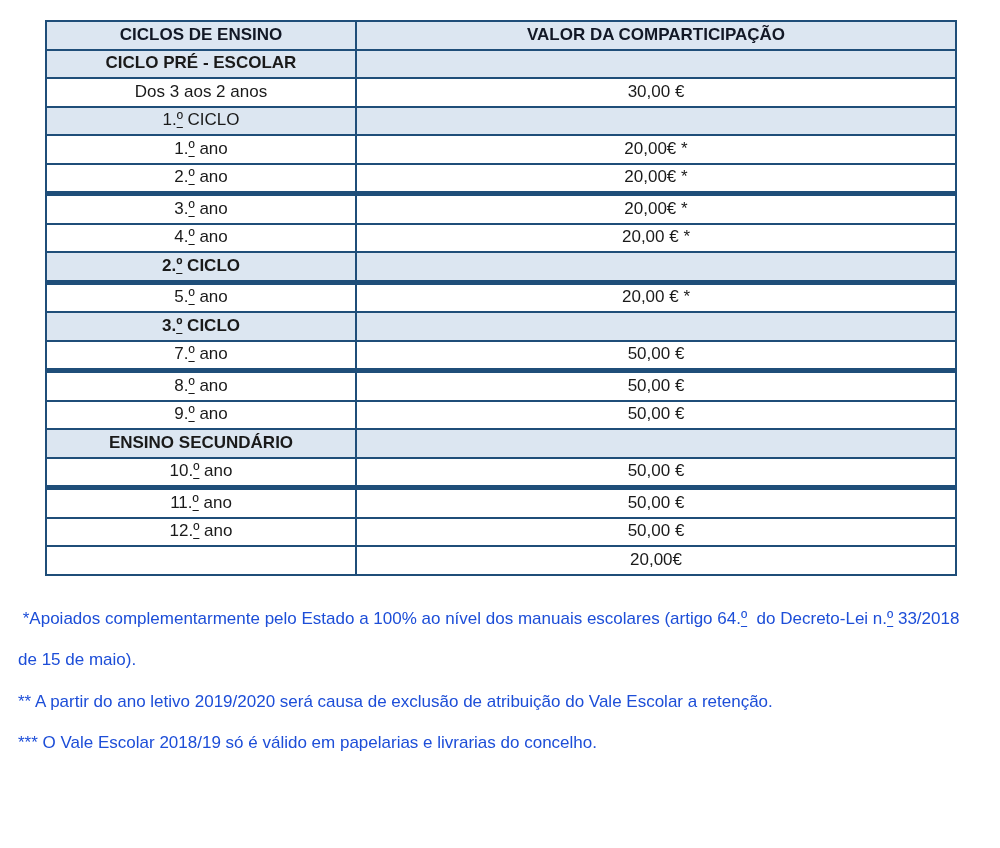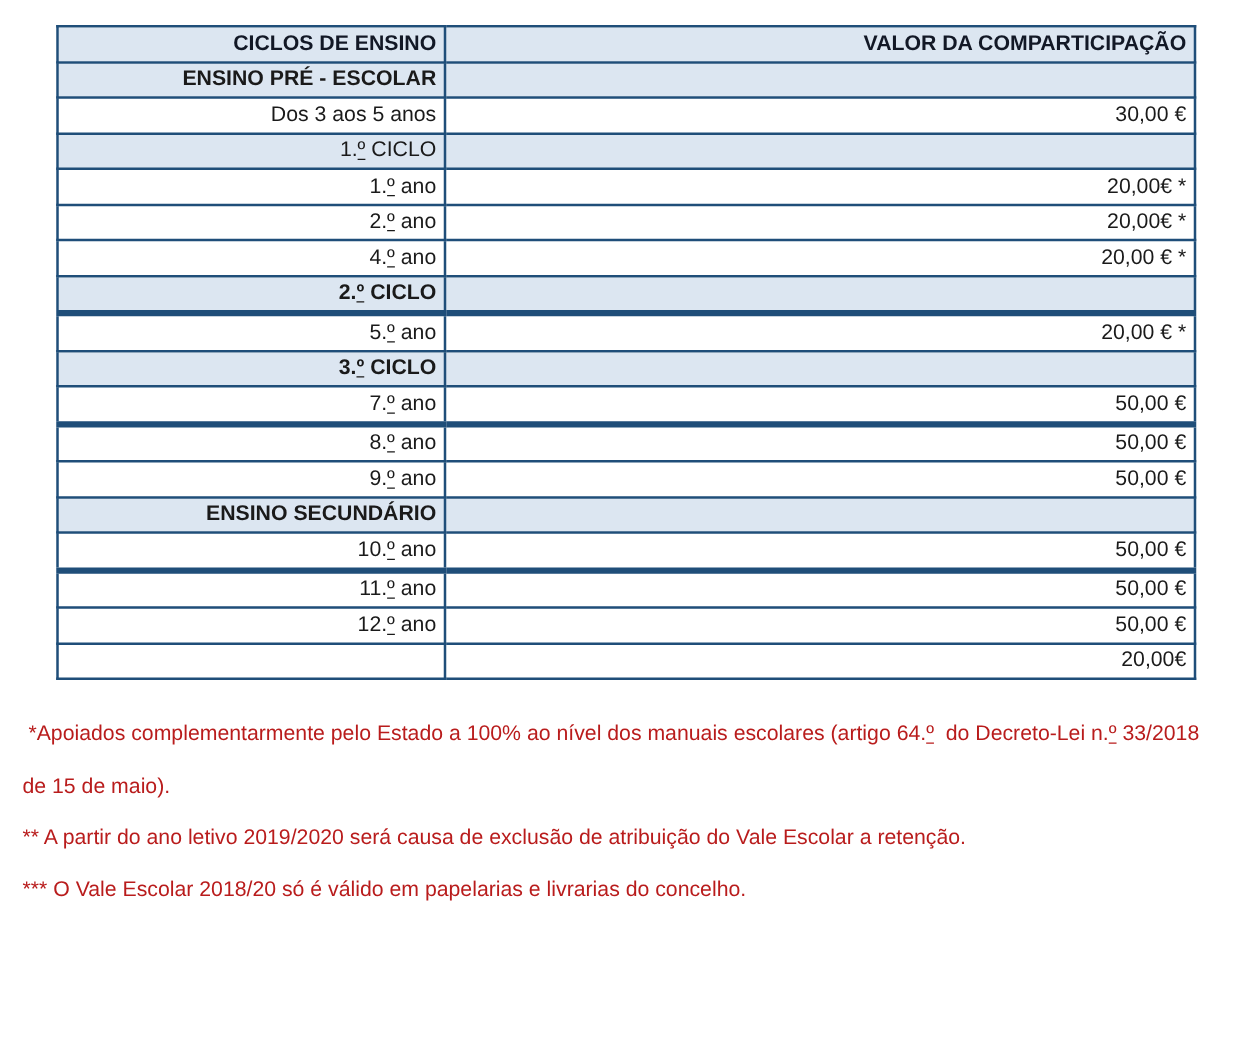--- a/index.html
+++ b/index.html
@@ -22,21 +22,21 @@
     border-collapse: collapse;
     margin-left: 27px;
     width: 910px;
     table-layout: fixed;
   }
   table.comp-table th,
   table.comp-table td {
     border: 2px solid #1F4E79;
     height: 26.5px;
     padding: 0 6px;
-    text-align: right;
+    text-align: center;
     vertical-align: middle;
     font-size: 17px;
     line-height: 1.1;
     overflow: hidden;
   }
   table.comp-table col.c1 { width: 310px; }
   table.comp-table col.c2 { width: 600px; }
   table.comp-table thead th {
     background: #DCE6F1;
     font-weight: 700;
@@ -45,21 +45,21 @@
   tr.section td { background: #DCE6F1; }
   tr.bold td:first-child { font-weight: 700; }
   tr.thick-top td { border-top-width: 5px; }
   .ord {
     text-decoration: underline;
     text-underline-offset: 2px;
   }
   .footnotes {
     margin-top: 22px;
     font-size: 17px;
-    color: #b91c1c;
+    color: #1d4ed8;
   }
   .footnotes p {
     margin: 0;
     line-height: 2.45;
     white-space: pre-wrap;
   }
 </style>
 </head>
 <body>
 
@@ -71,37 +71,41 @@
       <col class="c2">
     </colgroup>
     <thead>
       <tr>
         <th>CICLOS DE ENSINO</th>
         <th>VALOR DA COMPARTICIPAÇÃO</th>
       </tr>
     </thead>
     <tbody id="table-body">
         <tr class="section bold">
-          <td>ENSINO PRÉ - ESCOLAR</td>
+          <td>CICLO PRÉ - ESCOLAR</td>
           <td></td>
         </tr>
         <tr class="data">
-          <td>Dos 3 aos 5 anos</td>
+          <td>Dos 3 aos 2 anos</td>
           <td>30,00 €</td>
         </tr>
         <tr class="section">
           <td>1.<span class="ord">º</span> CICLO</td>
           <td></td>
         </tr>
         <tr class="data">
           <td>1.<span class="ord">º</span> ano</td>
           <td>20,00€ *</td>
         </tr>
         <tr class="data">
           <td>2.<span class="ord">º</span> ano</td>
+          <td>20,00€ *</td>
+        </tr>
+        <tr class="data thick-top">
+          <td>3.<span class="ord">º</span> ano</td>
           <td>20,00€ *</td>
         </tr>
         <tr class="data">
           <td>4.<span class="ord">º</span> ano</td>
           <td>20,00 € *</td>
         </tr>
         <tr class="section bold">
           <td>2.<span class="ord">º</span> CICLO</td>
           <td></td>
         </tr>
@@ -144,16 +148,16 @@
         <tr class="data">
           <td></td>
           <td>20,00€</td>
         </tr>
       </tbody>
   </table>
 
   <div class="footnotes">
     <p> *Apoiados complementarmente pelo Estado a 100% ao nível dos manuais escolares (artigo 64.<span class="ord">º</span>  do Decreto-Lei n.<span class="ord">º</span> 33/2018 de 15 de maio).</p>
     <p>** A partir do ano letivo 2019/2020 será causa de exclusão de atribuição do Vale Escolar a retenção.</p>
-    <p>*** O Vale Escolar 2018/20 só é válido em papelarias e livrarias do concelho.</p>
+    <p>*** O Vale Escolar 2018/19 só é válido em papelarias e livrarias do concelho.</p>
   </div>
 
 </div>
 
 </body></html>

